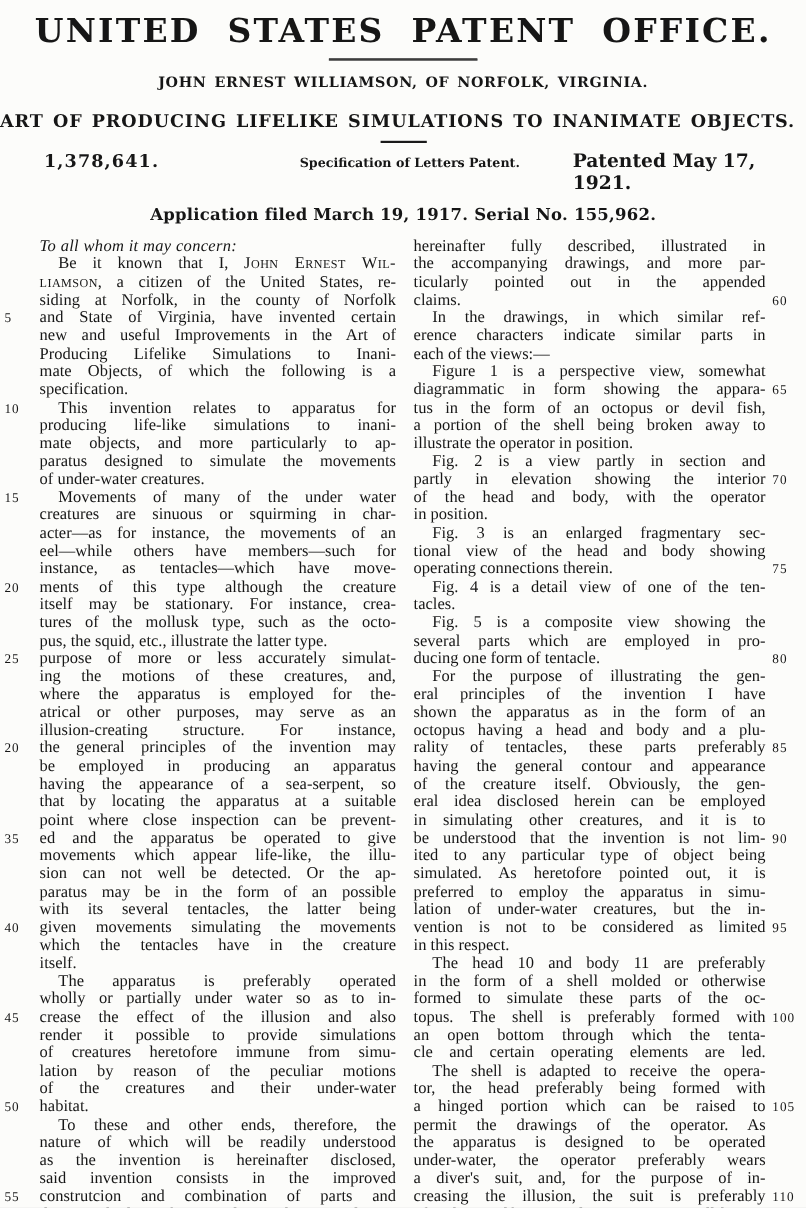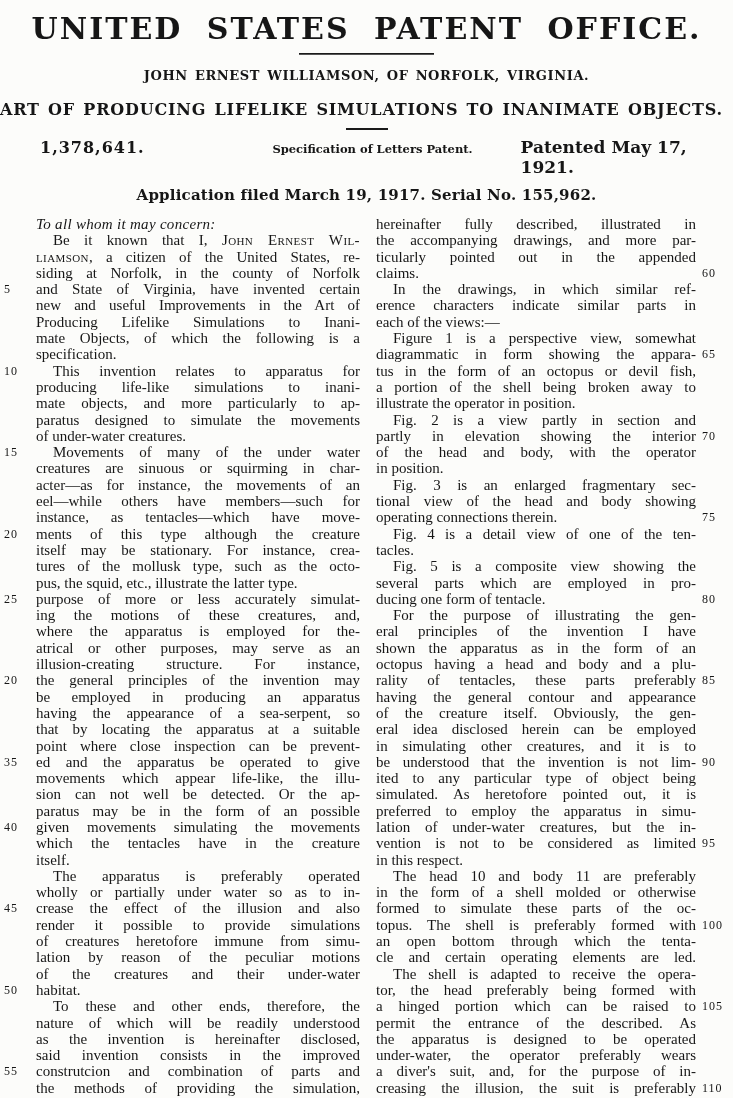--- a/index.html
+++ b/index.html
@@ -166,20 +166,21 @@
         <div class="line">illusion-creating structure.  For instance,</div>
         <div class="line">the general principles of the invention may<span class="lnum">20</span></div>
         <div class="line">be employed in producing an apparatus</div>
         <div class="line">having the appearance of a sea-serpent, so</div>
         <div class="line">that by locating the apparatus at a suitable</div>
         <div class="line">point where close inspection can be prevent-</div>
         <div class="line">ed and the apparatus be operated to give<span class="lnum">35</span></div>
         <div class="line">movements which appear life-like, the illu-</div>
         <div class="line">sion can not well be detected.  Or the ap-</div>
         <div class="line">paratus may be in the form of an possible</div>
+        <div class="line">with its several tentacles, the latter being</div>
         <div class="line">given movements simulating the movements<span class="lnum">40</span></div>
         <div class="line">which the tentacles have in the creature</div>
         <div class="line end">itself.</div>
         <div class="line indent">The apparatus is preferably operated</div>
         <div class="line">wholly or partially under water so as to in-</div>
         <div class="line">crease the effect of the illusion and also<span class="lnum">45</span></div>
         <div class="line">render it possible to provide simulations</div>
         <div class="line">of creatures heretofore immune from simu-</div>
         <div class="line">lation by reason of the peculiar motions</div>
         <div class="line">of the creatures and their under-water</div>
@@ -234,21 +235,21 @@
         <div class="line end">in this respect.</div>
         <div class="line indent">The head 10 and body 11 are preferably</div>
         <div class="line">in the form of a shell molded or otherwise</div>
         <div class="line">formed to simulate these parts of the oc-</div>
         <div class="line">topus.  The shell is preferably formed with<span class="lnum">100</span></div>
         <div class="line">an open bottom through which the tenta-</div>
         <div class="line">cle and certain operating elements are led.</div>
         <div class="line indent">The shell is adapted to receive the opera-</div>
         <div class="line">tor, the head preferably being formed with</div>
         <div class="line">a hinged portion which can be raised to<span class="lnum">105</span></div>
-        <div class="line">permit the entrance of the described.  As</div>
+        <div class="line">permit the drawings of the operator.  As</div>
         <div class="line">the apparatus is designed to be operated</div>
         <div class="line">under-water, the operator preferably wears</div>
         <div class="line">a diver's suit, and, for the purpose of in-</div>
         <div class="line">creasing the illusion, the suit is preferably<span class="lnum">110</span></div>
         <div class="line">of the self-contained type, a well-known</div>
         <div class="line">structure, thus eliminating the necessity of</div>
       </div>
   </div>
 </div>
 

